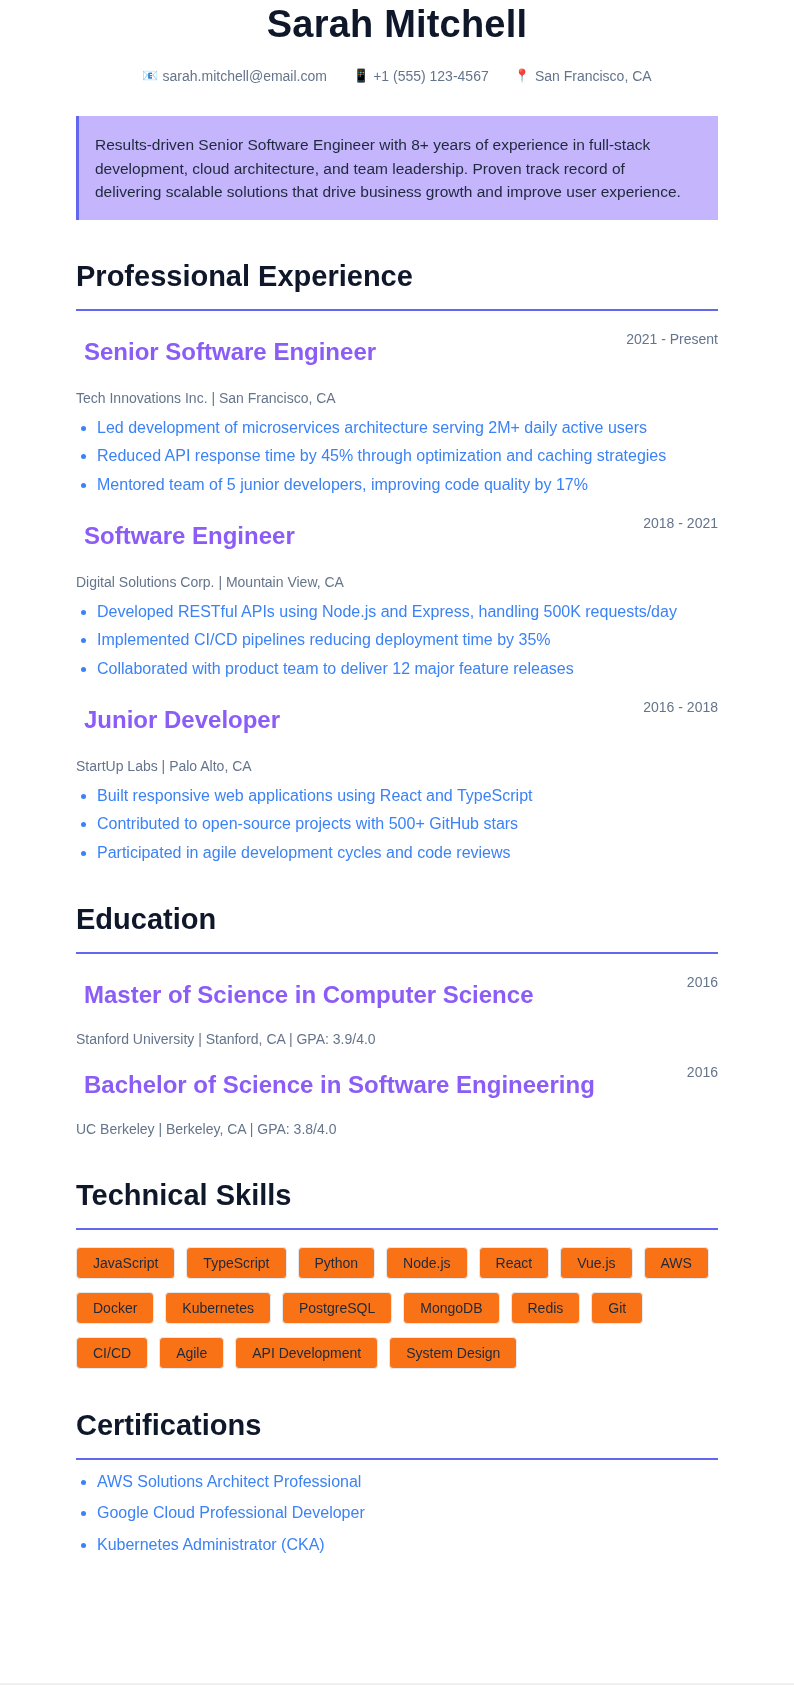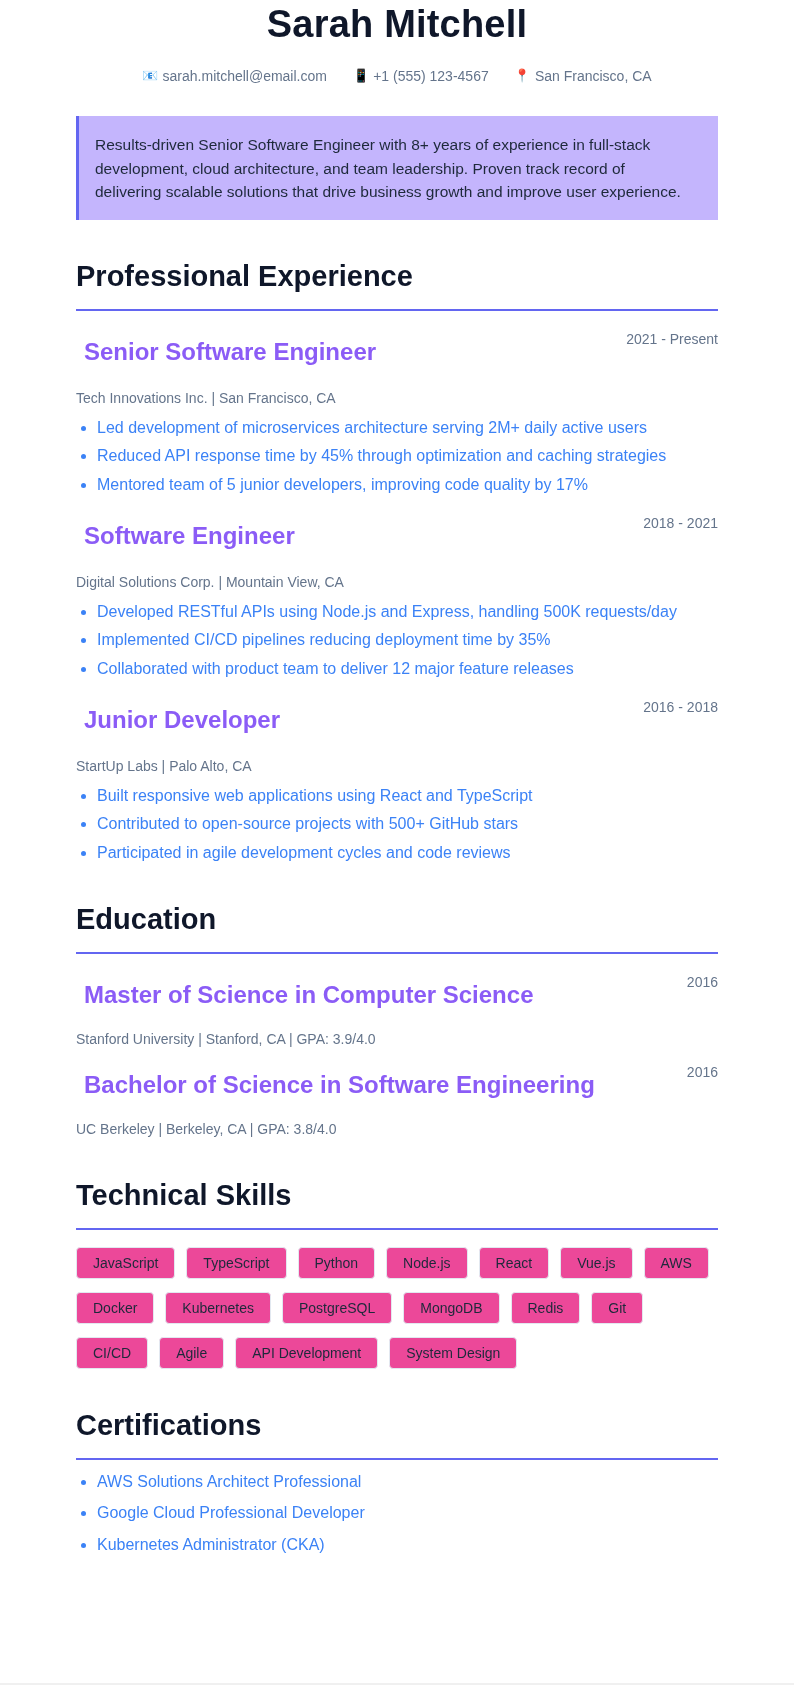--- a/index.html
+++ b/index.html
@@ -102,21 +102,21 @@
   .edu .entry + .entry { margin-top: 13px; }
   .edu .entry-sub { margin-top: 11px; }
 
   .skills-wrap {
     margin-top: 17px;
     display: flex;
     flex-wrap: wrap;
     gap: 13px 11px;
   }
   .chip {
-    background: #ec4899;
+    background: #f97316;
     border: 1px solid #e2e8f0;
     border-radius: 4px;
     padding: 0 16px;
     height: 32px;
     box-sizing: border-box;
     display: inline-flex;
     align-items: center;
     font-size: 14px;
     color: #1e293b;
   }

